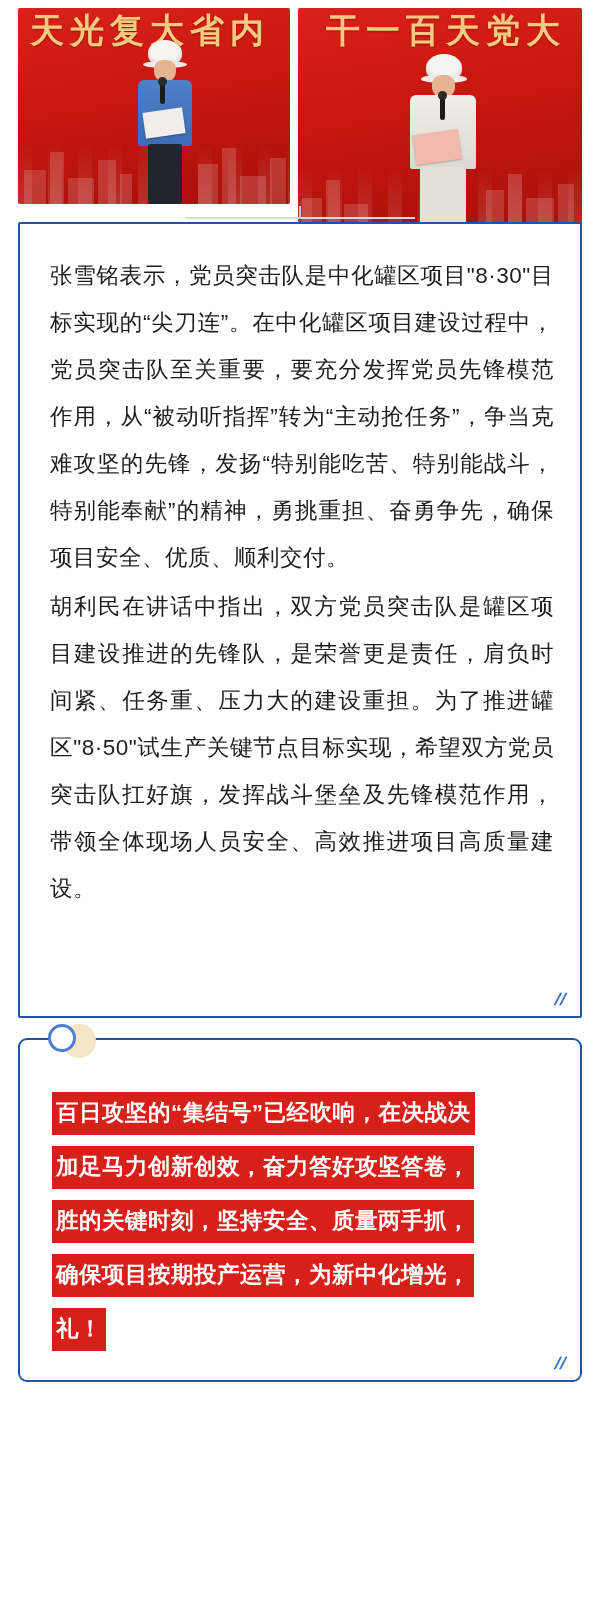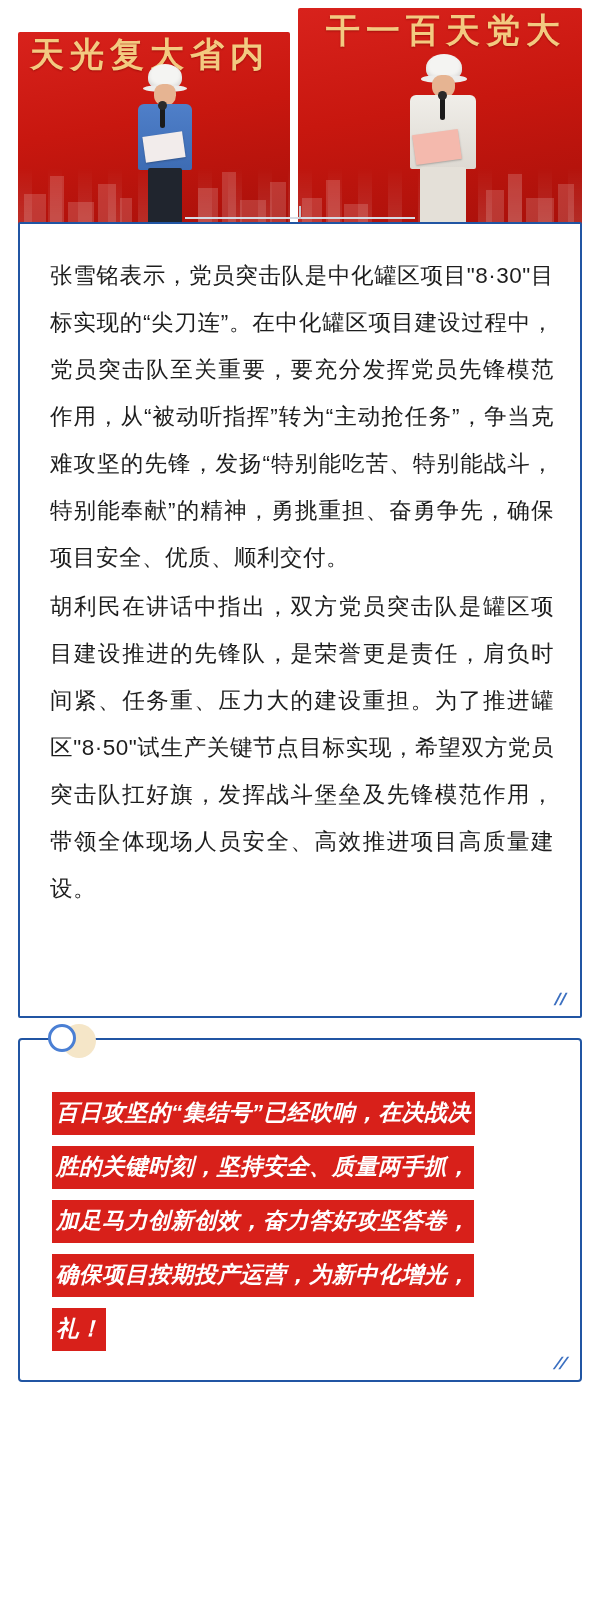--- a/index.html
+++ b/index.html
@@ -30,21 +30,21 @@
     width: 564px;
     height: 196px;
     display: flex;
     gap: 8px;
   }
   .photo {
     position: relative;
     overflow: hidden;
     border-radius: 2px;
   }
-  .photo-left { width: 272px; height: 196px; margin-top: 24px; }
+  .photo-left { width: 272px; height: 196px; }
   .photo-right { width: 284px; height: 220px; }
 
   
   .banner-bg {
     position: absolute;
     inset: 0;
     background: linear-gradient(170deg, #d8221c 0%, #c8170f 45%, #a8100a 100%);
   }
   .banner-bg::after {
     content: "";
@@ -204,22 +204,21 @@
     letter-spacing: 1px;
     transform: skewX(-18deg);
   }
 
   
   .card-slogan {
     left: 18px;
     top: 1038px;
     width: 564px;
     height: 344px;
-    border-radius: 4px;
-    font-style: italic;
+    border-radius: 9px;
   }
   .bubble {
     position: absolute;
     left: 42px;
     top: -16px;
     width: 34px;
     height: 34px;
     border-radius: 50%;
     background: #f5e6c8;
   }
@@ -318,21 +317,21 @@
     </div>
     <div class="corner-slashes">//</div>
   </div>
 
   <div class="card card-slogan">
     <div class="bubble">
       <div class="ring"></div>
     </div>
     <div class="slogan-inner">
       <span class="slogan-line">百日攻坚的“集结号”已经吹响，在决战决</span>
+      <span class="slogan-line">加足马力创新创效，奋力答好攻坚答卷，</span>
       <span class="slogan-line">胜的关键时刻，坚持安全、质量两手抓，</span>
-      <span class="slogan-line">加足马力创新创效，奋力答好攻坚答卷，</span>
       <span class="slogan-line">确保项目按期投产运营，为新中化增光，</span>
       <span class="slogan-line">礼！</span>
     </div>
     <div class="corner-slashes">//</div>
   </div>
 
 </div>
 
 </body></html>

